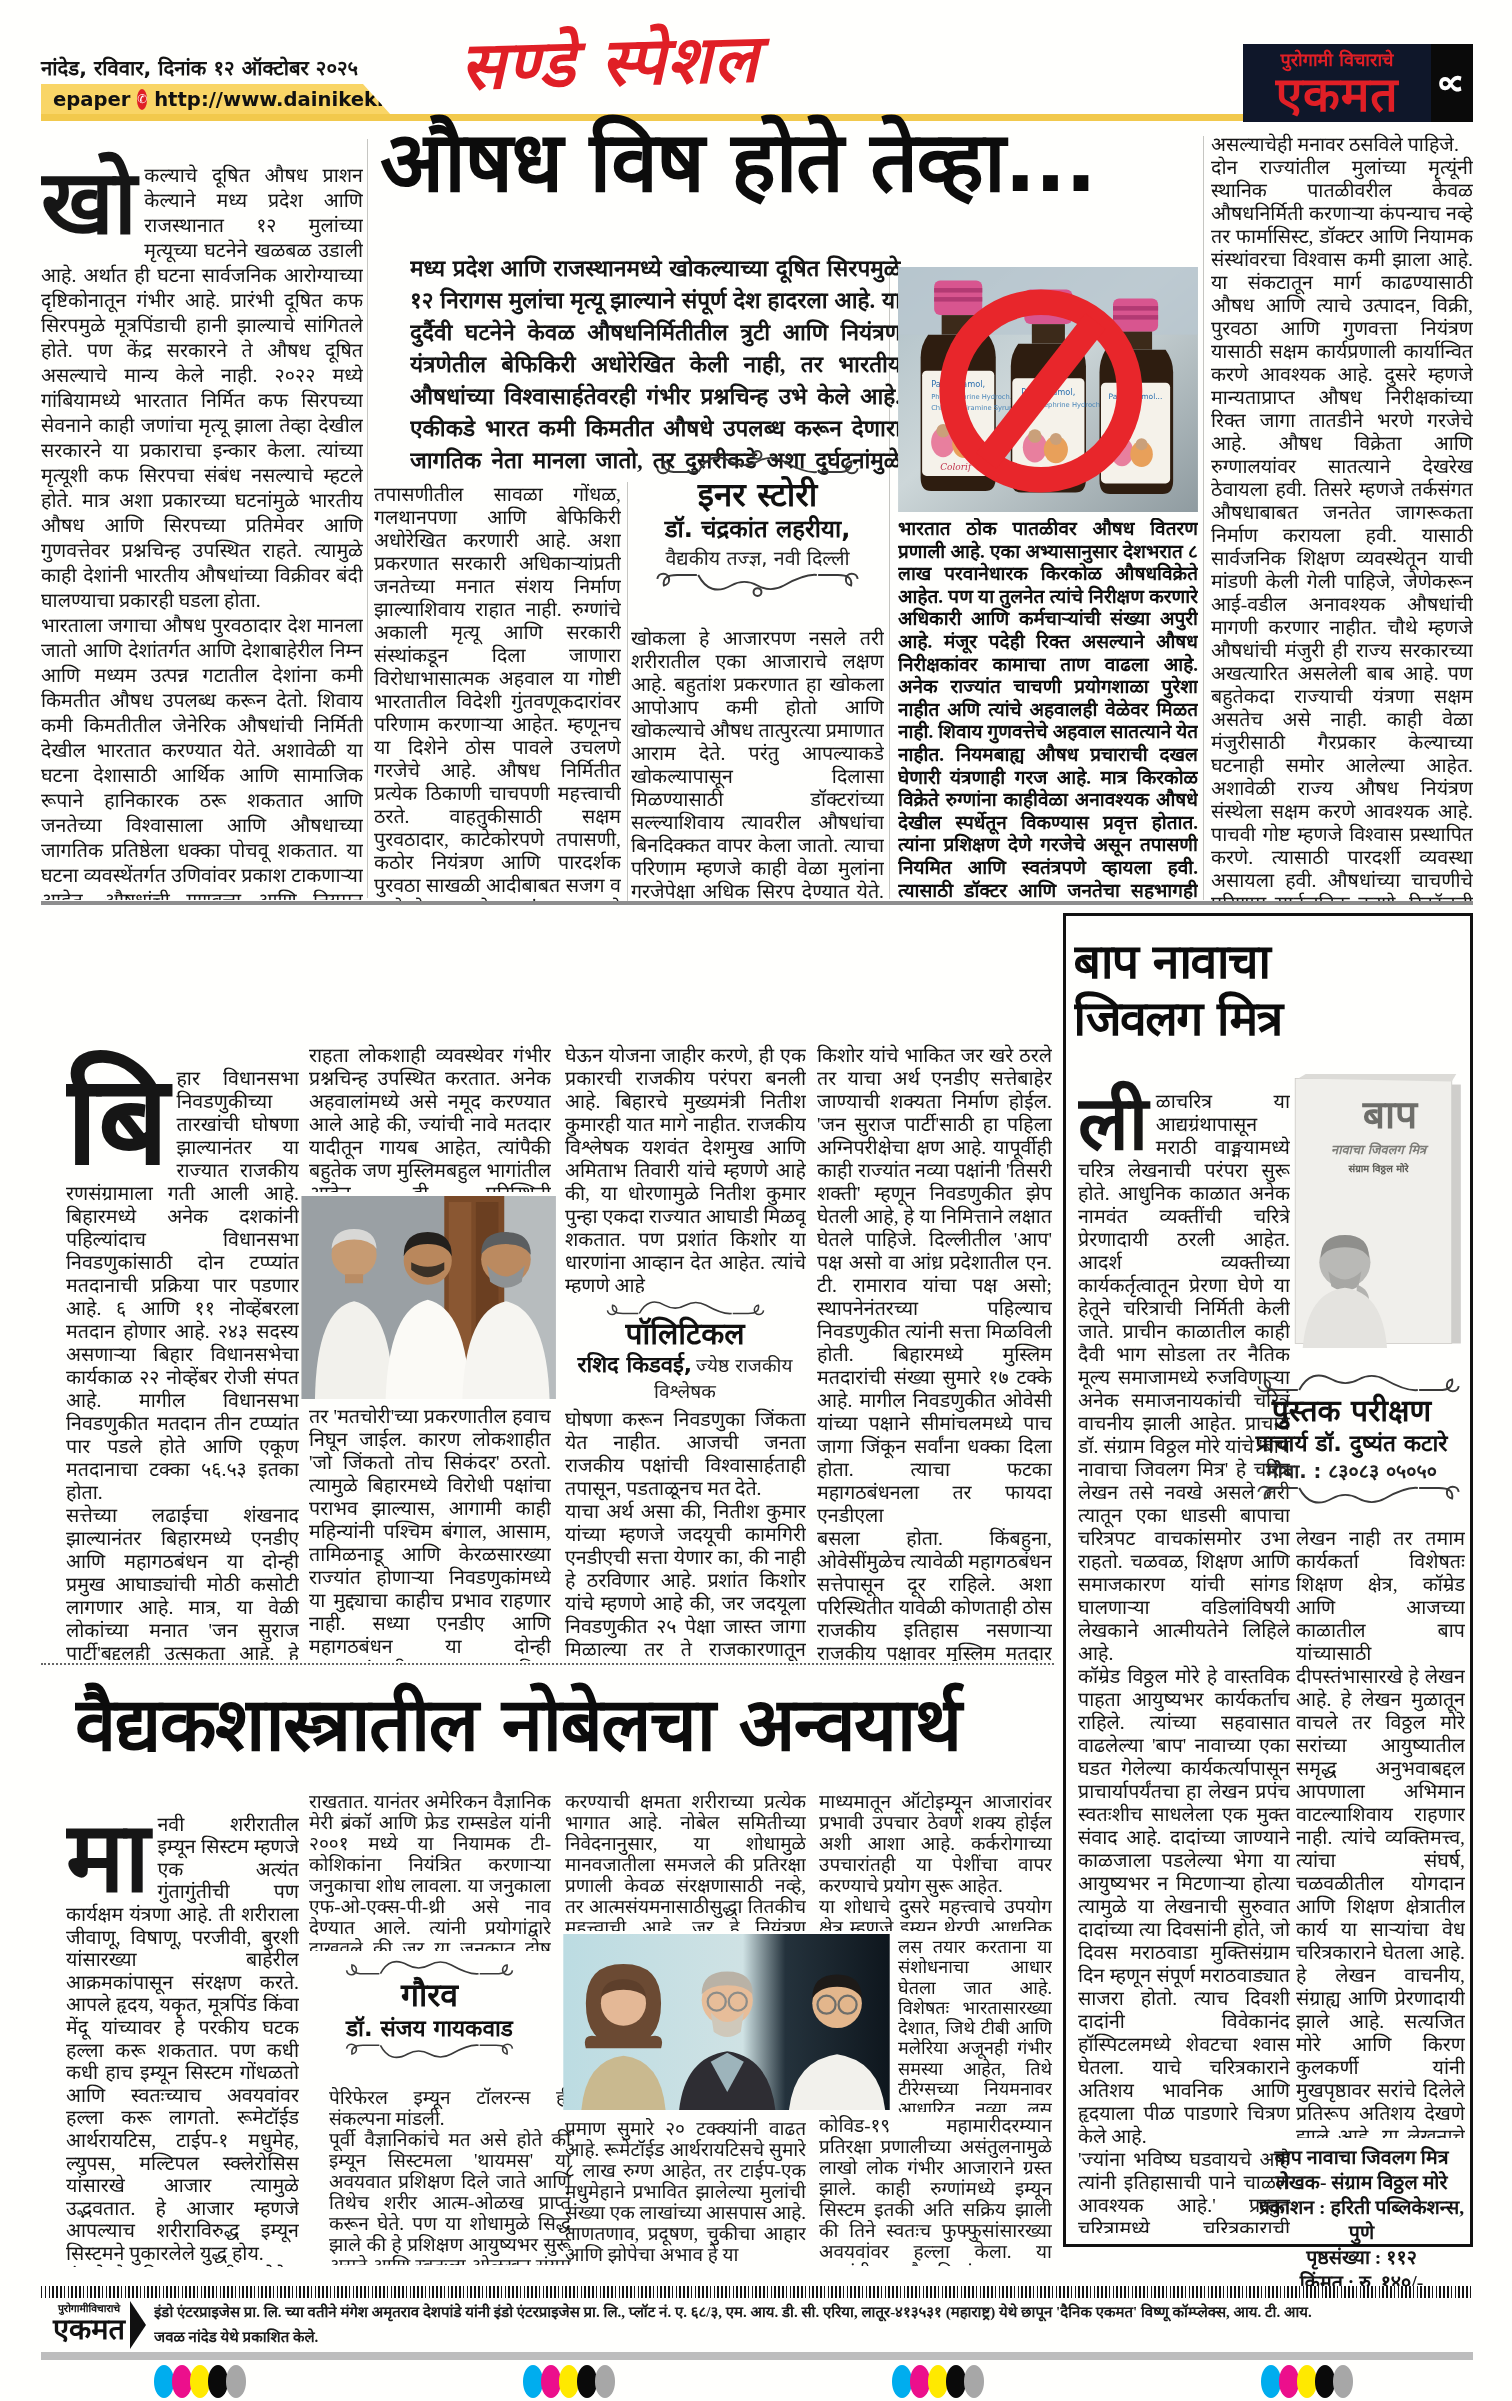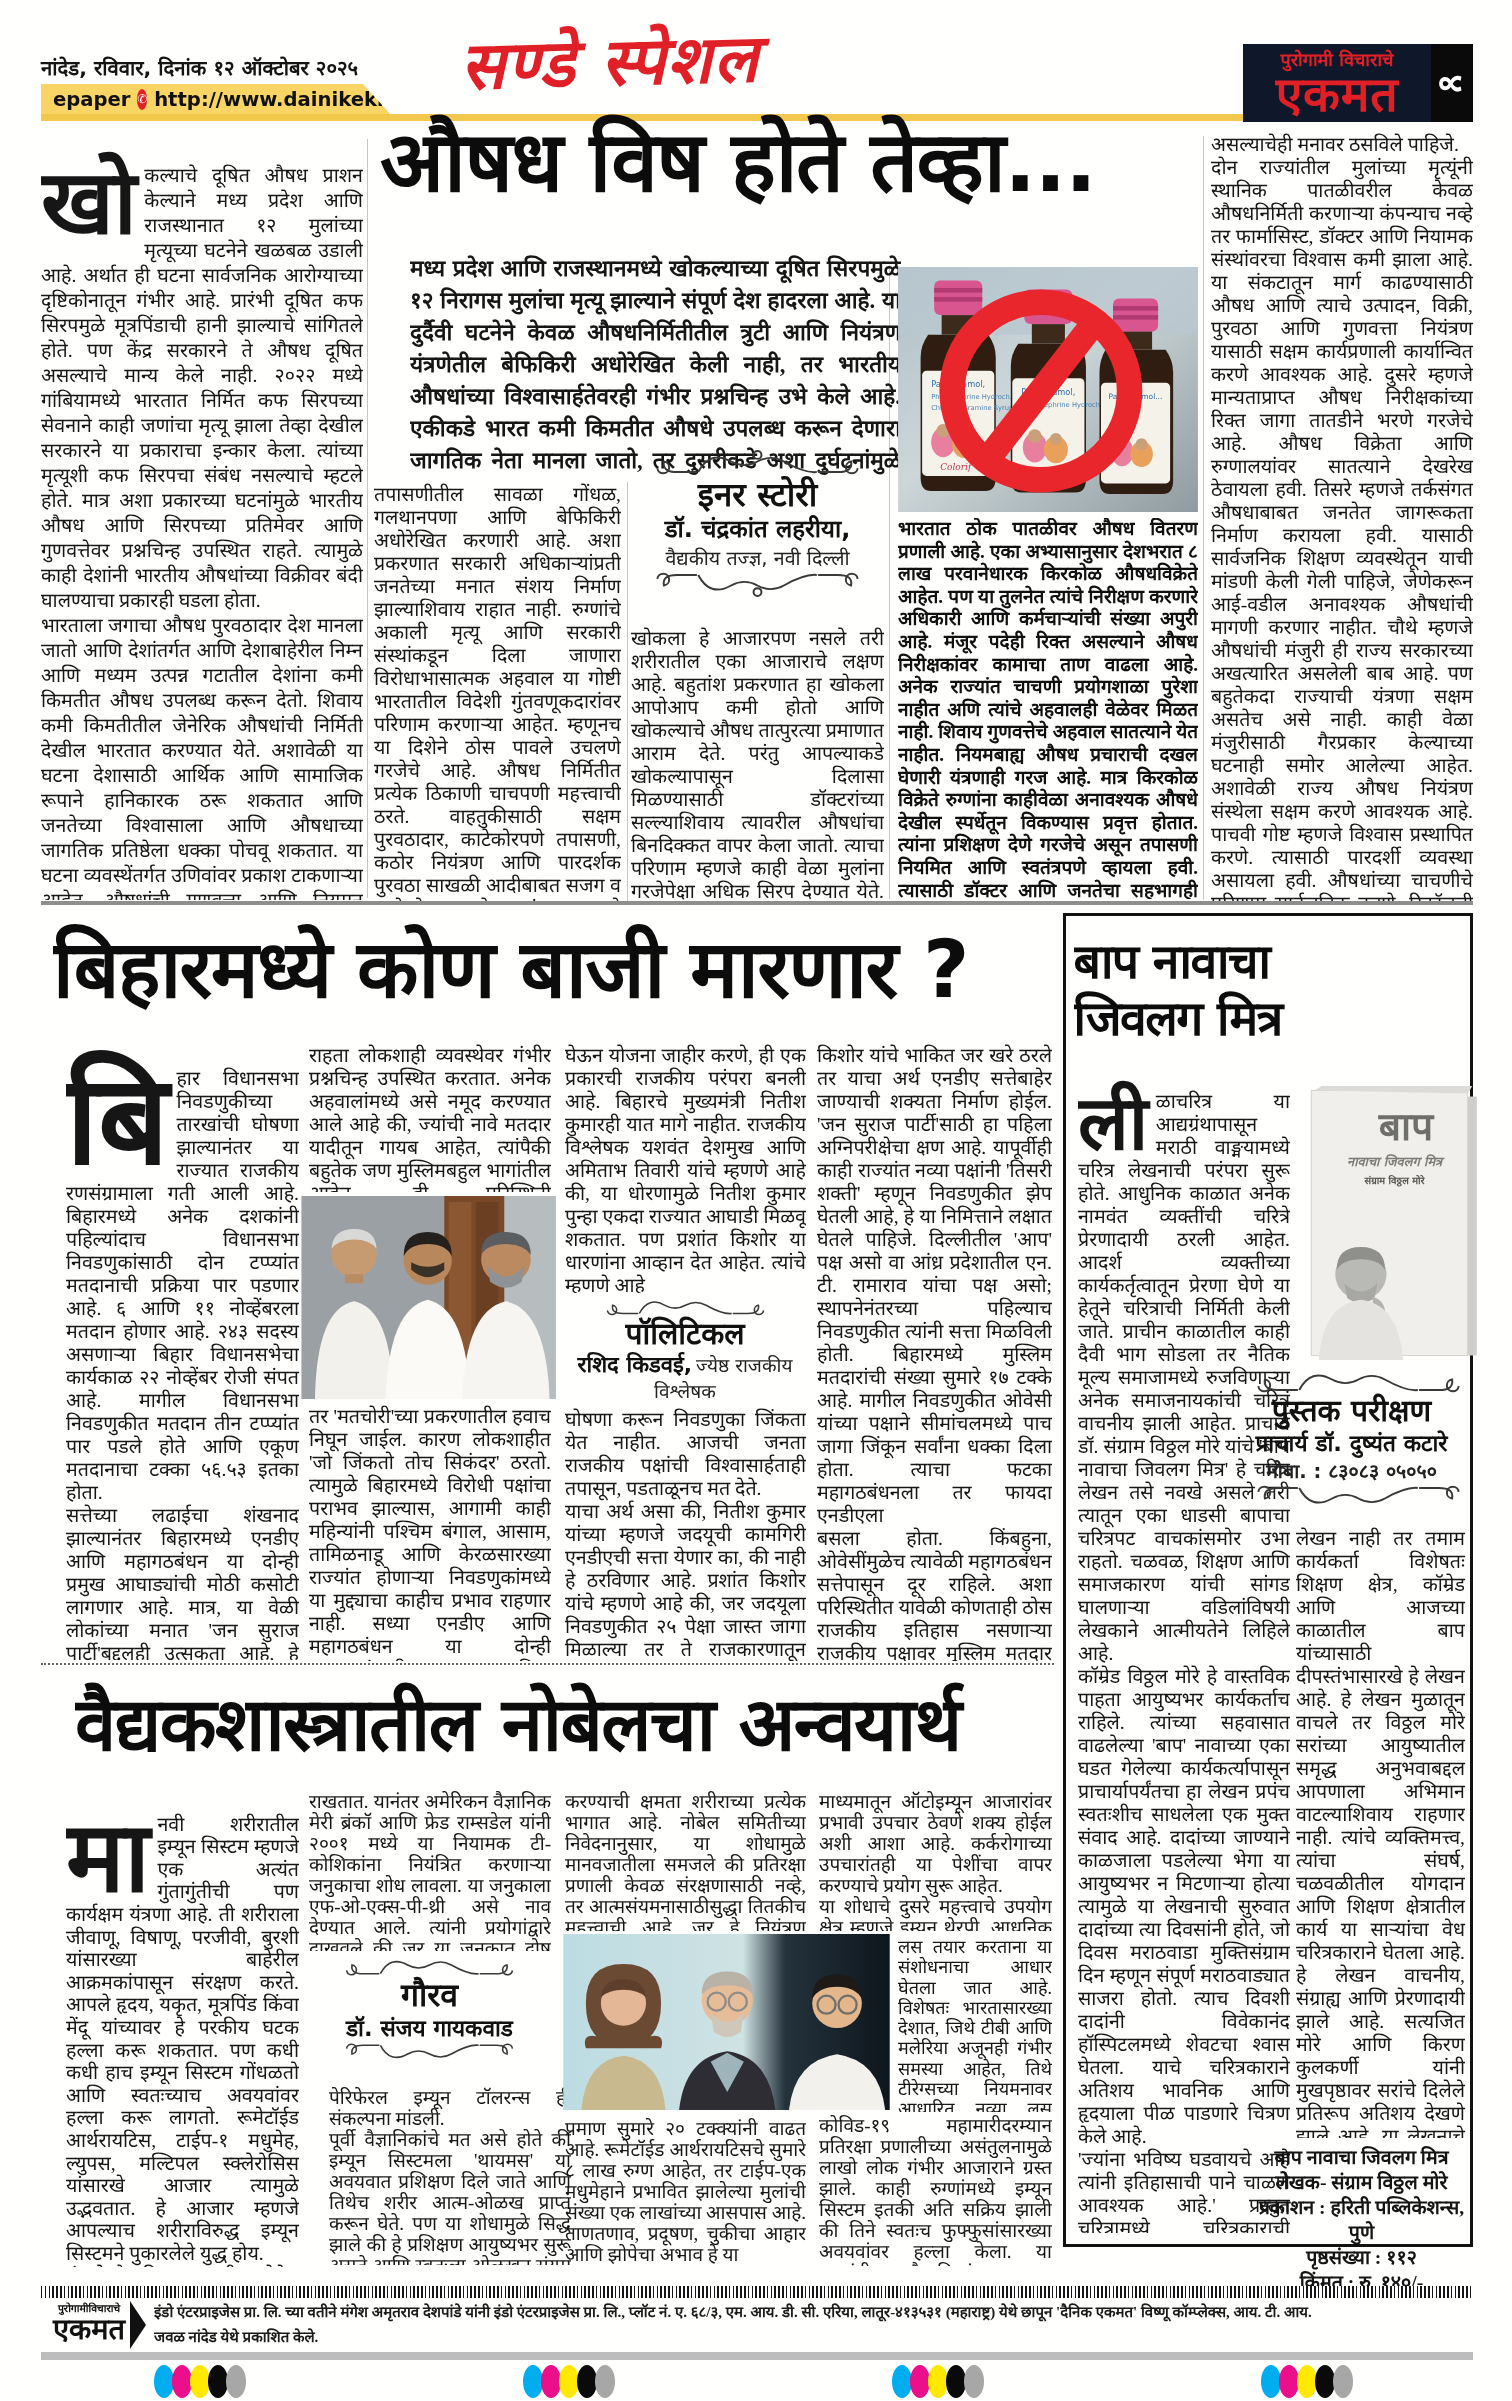--- a/index.html
+++ b/index.html
@@ -156,21 +156,20 @@
     </svg>
   </div>
 
   <div class="caption" style="left:898px;top:518px;width:300px;height:381px;">भारतात ठोक पातळीवर औषध वितरण प्रणाली आहे. एका अभ्यासानुसार देशभरात ८ लाख परवानेधारक किरकोळ औषधविक्रेते आहेत. पण या तुलनेत त्यांचे निरीक्षण करणारे अधिकारी आणि कर्मचाऱ्यांची संख्या अपुरी आहे. मंजूर पदेही रिक्त असल्याने औषध निरीक्षकांवर कामाचा ताण वाढला आहे. अनेक राज्यांत चाचणी प्रयोगशाळा पुरेशा नाहीत अणि त्यांचे अहवालही वेळेवर मिळत नाही. शिवाय गुणवत्तेचे अहवाल सातत्याने येत नाहीत. नियमबाह्य औषध प्रचाराची दखल घेणारी यंत्रणाही गरज आहे. मात्र किरकोळ विक्रेते रुग्णांना काहीवेळा अनावश्यक औषधे देखील स्पर्धेतून विकण्यास प्रवृत्त होतात. त्यांना प्रशिक्षण देणे गरजेचे असून तपासणी नियमित आणि स्वतंत्रपणे व्हायला हवी. त्यासाठी डॉक्टर आणि जनतेचा सहभागही हवा. औषधे केवळ स्वस्त नाहीत तर सुरक्षित आ</div>
 
   <div class="col" style="left:1211px;top:133px;width:262px;height:768px;">असल्याचेही मनावर ठसविले पाहिजे.
 दोन राज्यांतील मुलांच्या मृत्यूंनी स्थानिक पातळीवरील केवळ औषधनिर्मिती करणाऱ्या कंपन्याच नव्हे तर फार्मासिस्ट, डॉक्टर आणि नियामक संस्थांवरचा विश्वास कमी झाला आहे. या संकटातून मार्ग काढण्यासाठी औषध आणि त्याचे उत्पादन, विक्री, पुरवठा आणि गुणवत्ता नियंत्रण यासाठी सक्षम कार्यप्रणाली कार्यान्वित करणे आवश्यक आहे. दुसरे म्हणजे मान्यताप्राप्त औषध निरीक्षकांच्या रिक्त जागा तातडीने भरणे गरजेचे आहे. औषध विक्रेता आणि रुग्णालयांवर सातत्याने देखरेख ठेवायला हवी. तिसरे म्हणजे तर्कसंगत औषधाबाबत जनतेत जागरूकता निर्माण करायला हवी. यासाठी सार्वजनिक शिक्षण व्यवस्थेतून याची मांडणी केली गेली पाहिजे, जेणेकरून आई-वडील अनावश्यक औषधांची मागणी करणार नाहीत. चौथे म्हणजे औषधांची मंजुरी ही राज्य सरकारच्या अखत्यारित असलेली बाब आहे. पण बहुतेकदा राज्याची यंत्रणा सक्षम असतेच असे नाही. काही वेळा मंजुरीसाठी गैरप्रकार केल्याच्या घटनाही समोर आलेल्या आहेत. अशावेळी राज्य औषध नियंत्रण संस्थेला सक्षम करणे आवश्यक आहे. पाचवी गोष्ट म्हणजे विश्वास प्रस्थापित करणे. त्यासाठी पारदर्शी व्यवस्था असायला हवी. औषधांच्या चाचणीचे परिणाम सार्वजनिक करणे, रिकॉलची कालमर्यादा ठरवणे आणि औषधांवरील सल्ला हा प्रादेशिक भाषेत प्रकाशित व्हायला हवा. औषधी क्षेत्रात भारताची प्रतिमा जपायची असेल तर गुणवत्तेबाबत कोणतीही तडजोड चालणार नाही. भारतीय औषधे आणि जेनेरिक औषध बाजारपेठ यांचा विचार करता नियमन अधिक काटेकोर व्हायला हवे. औषध घटकांची जाणीवपूर्वक चाचणी व्हावी आणि यंत्रणा सुसज्ज असाव्यात, हाच या घटनांचा धडा आहे.</div>
 
   <div class="abs" style="left:41px;top:901px;width:1432px;height:3.8px;background:#8e8e8e;"></div>
 
-  <div class="headline" style="left:53px;top:920px;width:1002px;height:105px;font-size:80px;line-height:1.25;">बिहारमध्ये कोण बाजी मारणार ?</div>
 
   <div class="col" style="left:66px;top:1044px;width:233px;height:616px;">
     <span class="dropcap" style="font-size:124px;">बि</span><span>हार विधानसभा निवडणुकीच्या तारखांची घोषणा झाल्यानंतर या राज्यात राजकीय रणसंग्रामाला गती आली आहे. बिहारमध्ये अनेक दशकांनी पहिल्यांदाच विधानसभा निवडणुकांसाठी दोन टप्प्यांत मतदानाची प्रक्रिया पार पडणार आहे. ६ आणि ११ नोव्हेंबरला मतदान होणार आहे. २४३ सदस्य असणाऱ्या बिहार विधानसभेचा कार्यकाळ २२ नोव्हेंबर रोजी संपत आहे. मागील विधानसभा निवडणुकीत मतदान तीन टप्प्यांत पार पडले होते आणि एकूण मतदानाचा टक्का ५६.५३ इतका होता.
 सत्तेच्या लढाईचा शंखनाद झाल्यानंतर बिहारमध्ये एनडीए आणि महागठबंधन या दोन्ही प्रमुख आघाड्यांची मोठी कसोटी लागणार आहे. मात्र, या वेळी लोकांच्या मनात 'जन सुराज पार्टी'बद्दलही उत्सुकता आहे, हे विसरून चालणार नाही. हा नवा पक्ष पारंपरिक साचेबद्ध राजकारणात खरोखर खेळाचा 'किंगमेकर' ठरू शकतो का? की हे पाहणे राजकीय पक्षांसाठी नवीन आव्हान ठरणार? हे पाहणे महत्त्वाचे ठरणार आहे.
 केंद्रात आणि राज्यांत सत्तेत असणाऱ्या राष्ट्रीय लोकशाही आघाडीने या वेळेस 'ऑपरेशन सिंदूर' आणि 'अखंड भारताची' गर्जना केल्यानंतर प्रचारात भावनिक मुद्द्यांना प्राधान्य मिळण्याची शक्यता वर्तविली जात आहे. 'मत चोरी'चा हा कथित मुद्दा प्रचारात कायम राहील असे दिसते. जर वैध मतदार मतदानाच्या हक्कापासून वंचित राहिला, तर त्या फक्त प्रशासनिक त्रुटी न</span>
   </div>
 
   <div class="col" style="left:309px;top:1044px;width:242px;height:148px;">राहता लोकशाही व्यवस्थेवर गंभीर प्रश्नचिन्ह उपस्थित करतात. अनेक अहवालांमध्ये असे नमूद करण्यात आले आहे की, ज्यांची नावे मतदार यादीतून गायब आहेत, त्यांपैकी बहुतेक जण मुस्लिमबहुल भागांतील आहेत. ही परिस्थिती महागठबंधनसाठी चिंतेचा विषय ठरत आहे. कारण हेच भाग त्यांचा पारंपरिक मतदारवर्ग मानले जातात.</div>
 
   <div class="photo" style="left:301px;top:1196px;width:255px;height:203px;">
@@ -240,21 +239,21 @@
       <div>बाप नावाचा</div>
       <div>जिवलग मित्र</div>
     </div>
 
     <div class="col" style="left:12px;top:151px;width:212px;height:1166px;">
       <span class="dropcap" style="font-size:75px;">ली</span><span>ळाचरित्र या आद्यग्रंथापासून मराठी वाङ्मयामध्ये चरित्र लेखनाची परंपरा सुरू होते. आधुनिक काळात अनेक नामवंत व्यक्तींची चरित्रे प्रेरणादायी ठरली आहेत. आदर्श व्यक्तीच्या कार्यकर्तृत्वातून प्रेरणा घेणे या हेतूने चरित्राची निर्मिती केली जाते. प्राचीन काळातील काही दैवी भाग सोडला तर नैतिक मूल्य समाजामध्ये रुजविणाऱ्या अनेक समाजनायकांची चरित्रं वाचनीय झाली आहेत. प्राचार्य डॉ. संग्राम विठ्ठल मोरे यांचे 'बाप नावाचा जिवलग मित्र' हे चरित्र लेखन तसे नवखे असले तरी त्यातून एका धाडसी बापाचा चरित्रपट वाचकांसमोर उभा राहतो. चळवळ, शिक्षण आणि समाजकारण यांची सांगड घालणाऱ्या वडिलांविषयी लेखकाने आत्मीयतेने लिहिले आहे.
 कॉम्रेड विठ्ठल मोरे हे वास्तविक पाहता आयुष्यभर कार्यकर्ताच राहिले. त्यांच्या सहवासात वाढलेल्या 'बाप' नावाच्या एका घडत गेलेल्या कार्यकर्त्यापासून प्राचार्यापर्यंतचा हा लेखन प्रपंच स्वतःशीच साधलेला एक मुक्त संवाद आहे. दादांच्या जाण्याने काळजाला पडलेल्या भेगा या आयुष्यभर न मिटणाऱ्या होत्या त्यामुळे या लेखनाची सुरुवात दादांच्या त्या दिवसांनी होते, जो दिवस मराठवाडा मुक्तिसंग्राम दिन म्हणून संपूर्ण मराठवाड्यात साजरा होतो. त्याच दिवशी दादांनी विवेकानंद हॉस्पिटलमध्ये शेवटचा श्वास घेतला. याचे चरित्रकाराने अतिशय भावनिक आणि हृदयाला पीळ पाडणारे चित्रण केले आहे.
 'ज्यांना भविष्य घडवायचे आहे त्यांनी इतिहासाची पाने चाळणे आवश्यक आहे.' प्रस्तुत चरित्रामध्ये चरित्रकाराची बांधीलकी सत्याशी आहे. आपल्या घरापासन ते चळवळीपर्यंतचा सगळा पट लेखकाने प्रामाणिकपणे मांडला आहे.</span>
     </div>
 
-    <div class="photo" style="left:242px;top:158px;width:172px;height:274px;margin-top:12px;">
+    <div class="photo" style="left:226px;top:158px;width:172px;height:274px;">
       <svg width="172" height="274" viewBox="0 0 228 364">
         <rect x="4" y="6" width="208" height="352" fill="#f0efeb" stroke="#c9c8c3"></rect>
         <rect x="212" y="14" width="12" height="344" fill="#cfcecb"></rect>
         <path d="M8 6 l10 -6 h200 l-6 10z" fill="#dcdbd7"></path>
         <g>
           <circle cx="70" cy="250" r="34" fill="#b9b9b6"></circle>
           <path d="M38 244 q0 -30 32 -30 q32 0 32 30 q-8 -14 -32 -14 q-24 0 -32 14z" fill="#8f8f8c"></path>
           <path d="M48 262 q22 22 44 0 l-4 20 q-18 12 -36 0z" fill="#a7a7a4"></path>
           <path d="M86 280 q18 6 16 26 l-18 8z" fill="#b3b3b0"></path>
           <path d="M14 364 q6 -74 56 -80 q50 6 56 80z" fill="#e4e3df"></path>

